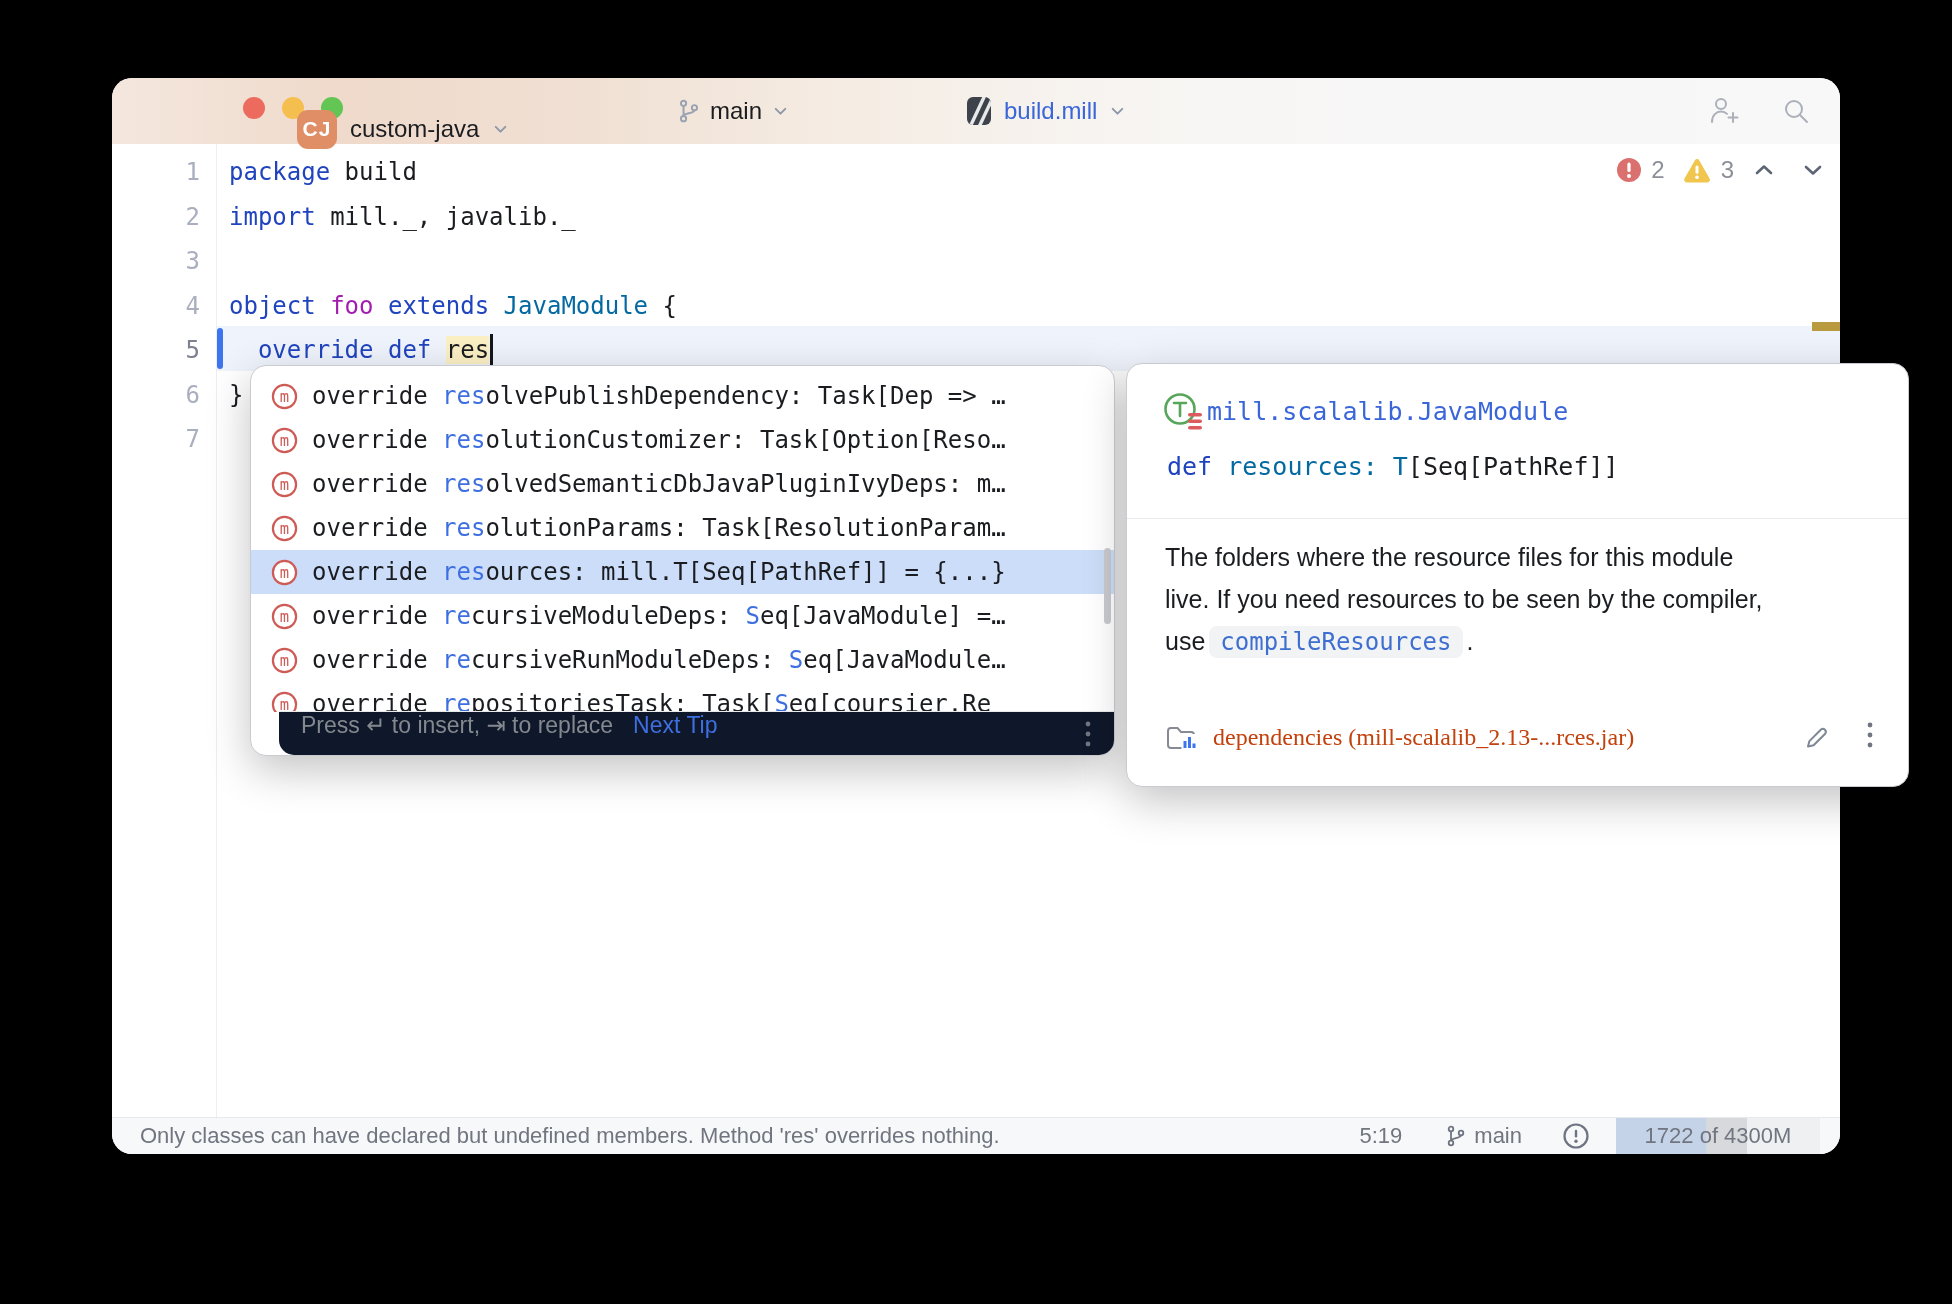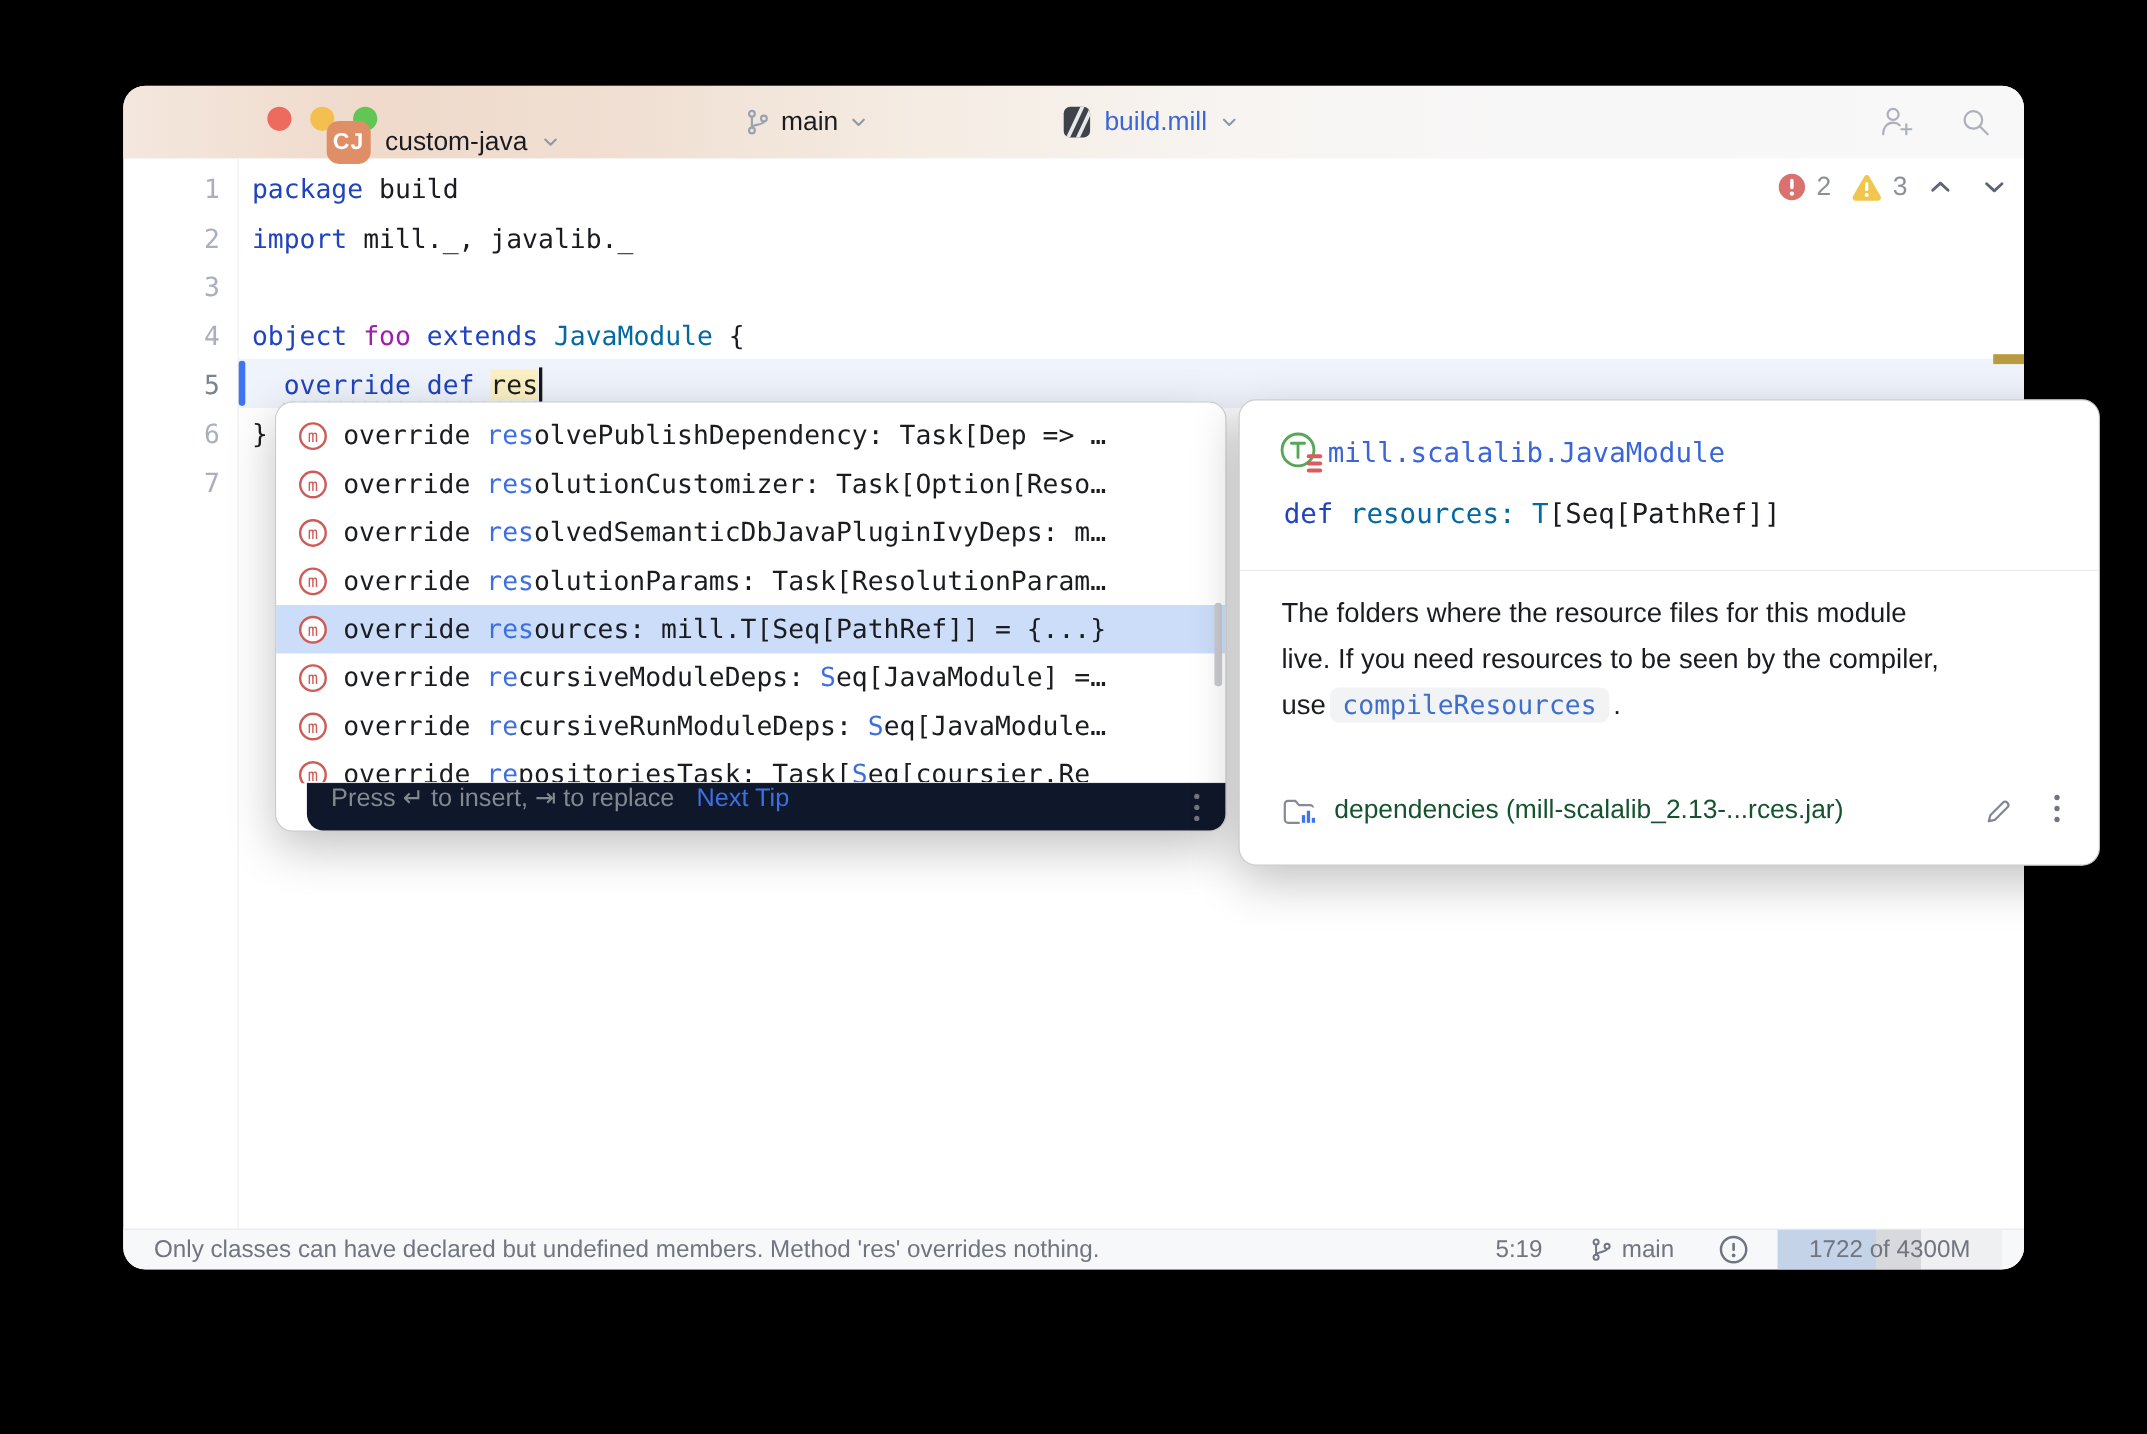--- a/index.html
+++ b/index.html
@@ -76,21 +76,21 @@
 
   .doc{left:1126px;top:363px;width:781px;height:422px;}
   .doc-header{position:absolute;left:34px;top:24px;display:flex;align-items:center;gap:0;}
   .doc-qualifier{font-family:"DejaVu Sans Mono",monospace;font-size:25px;color:#3A66D9;}
   .doc-sig{position:absolute;left:40px;top:88px;font-family:"DejaVu Sans Mono",monospace;font-size:25px;white-space:pre;}
   .doc-divider{position:absolute;left:0;right:0;top:154px;height:1px;background:#E9EAED;}
   .doc-body{position:absolute;left:38px;top:172px;font-size:25px;color:#1A1C20;line-height:42px;white-space:nowrap;}
   .chip{font-family:"DejaVu Sans Mono",monospace;font-size:24px;color:#3E6FD0;background:#F2F3F5;
         border-radius:8px;padding:2px 11px;margin:0 4px;}
   .doc-footer{position:absolute;left:38px;right:34px;top:350px;height:46px;display:flex;align-items:center;}
-  .doc-dep-text{font-size:24px;color:#14532d;margin-left:16px;white-space:nowrap;}
+  .doc-dep-text{font-size:24px;color:#c2410c;margin-left:16px;white-space:nowrap;font-family:Liberation Serif, serif;}
   .doc-footer .spacer{flex:1;}
   .doc-pencil{margin-right:36px;display:flex;}
 </style>
 </head>
 <body>
 
 <div class="window">
 
   <div class="titlebar">
     <div class="lights">

